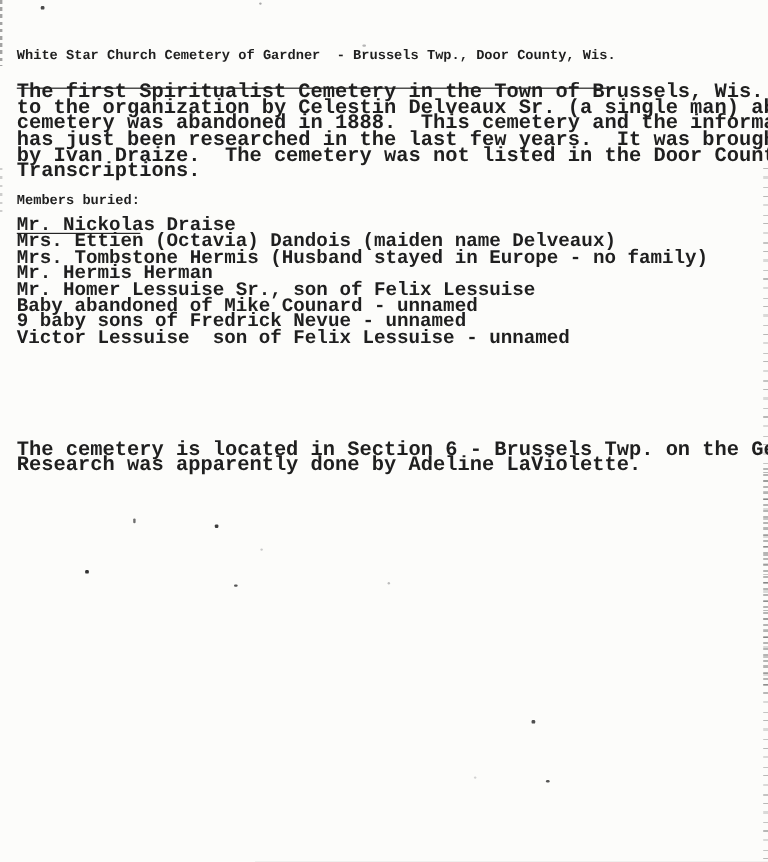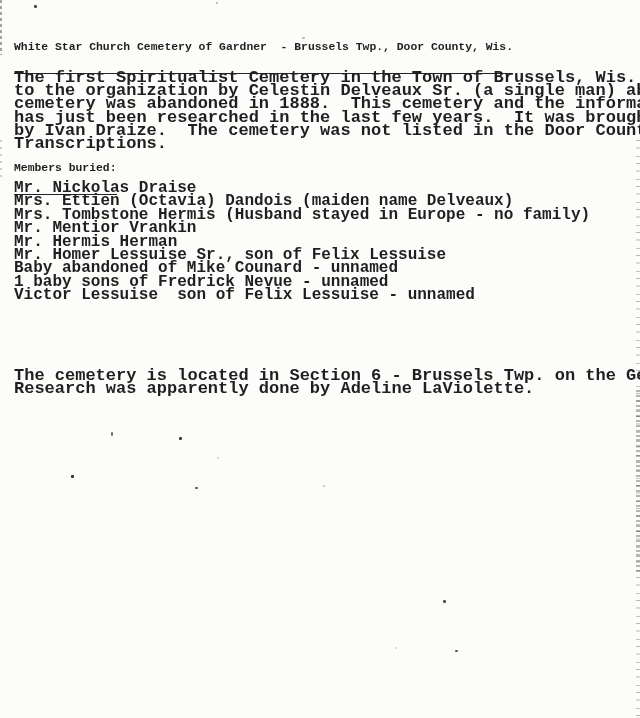--- a/index.html
+++ b/index.html
@@ -123,25 +123,24 @@
 has just been researched in the last few years.  It was brought to our attention
 by Ivan Draize.  The cemetery was not listed in the Door County Cemetery Tombstone
 Transcriptions.</pre>
 
   <div class="abs members-heading"><span class="u">Members buried:</span></div>
 
   <div class="abs members">
     <div class="member">Mr. Nickolas Draise</div>
     <div class="member">Mrs. Ettien (Octavia) Dandois (maiden name Delveaux)</div>
     <div class="member">Mrs. Tombstone Hermis (Husband stayed in Europe - no family)</div>
-    <div class="member">Mr. Mentior Vrankin</div>
     <div class="member">Mr. Hermis Herman</div>
     <div class="member">Mr. Homer Lessuise Sr., son of Felix Lessuise</div>
     <div class="member">Baby abandoned of Mike Counard - unnamed</div>
-    <div class="member">1 baby sons of Fredrick Nevue - unnamed</div>
+    <div class="member">9 baby sons of Fredrick Nevue - unnamed</div>
     <div class="member">Victor Lessuise  son of Felix Lessuise - unnamed</div>
   </div>
 
 
   <pre class="abs para p3">The cemetery is located in Section 6 - Brussels Twp. on the George Delveaux property.
 Research was apparently done by Adeline LaViolette.</pre>
 
 </div>
 
 </body></html>

